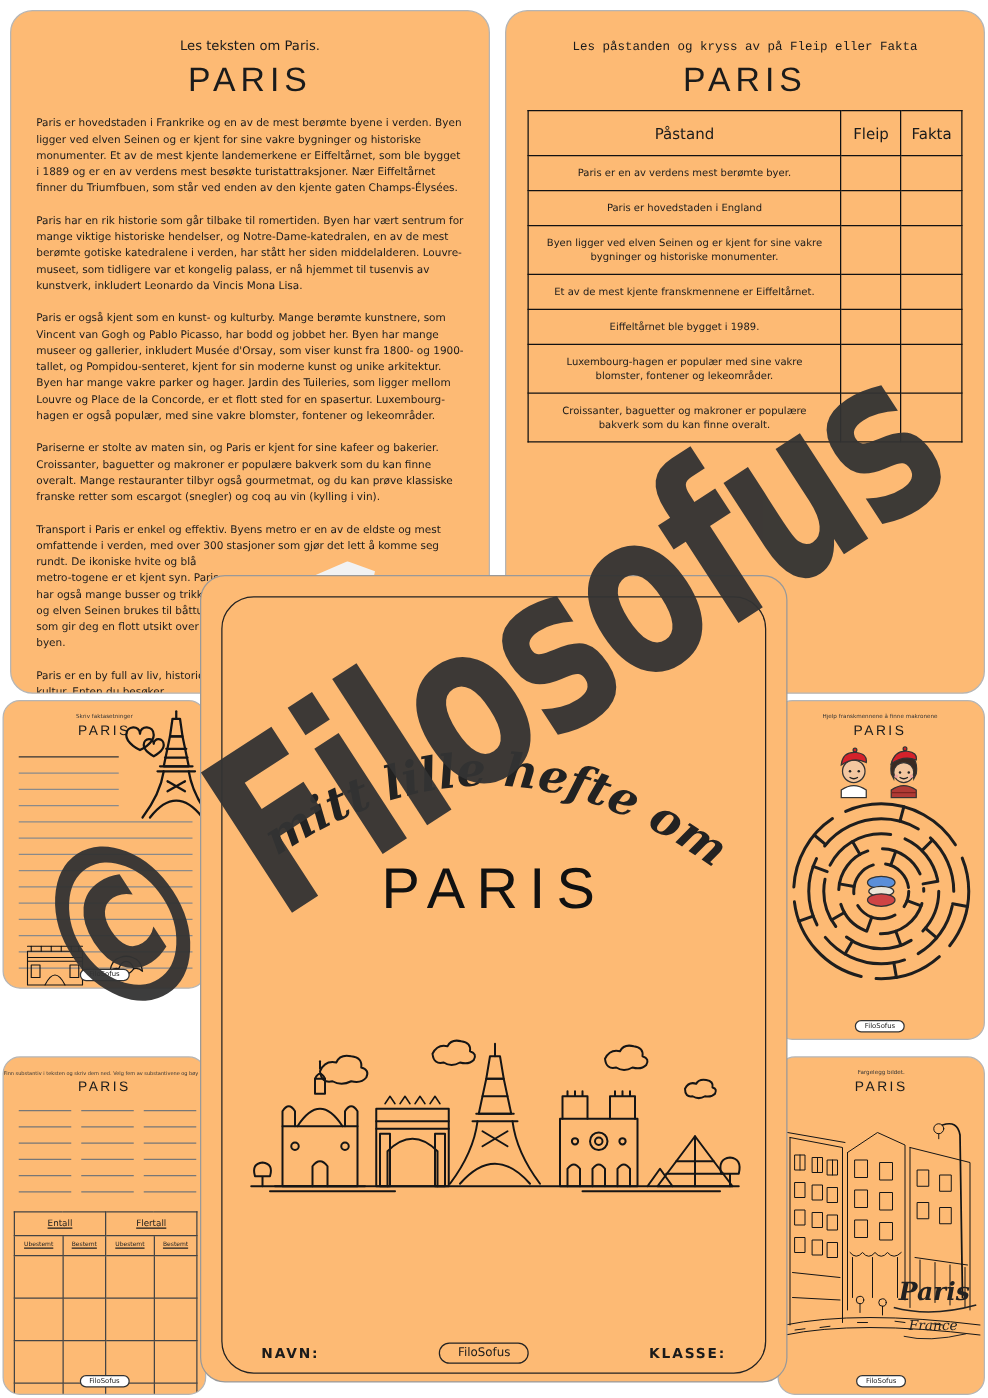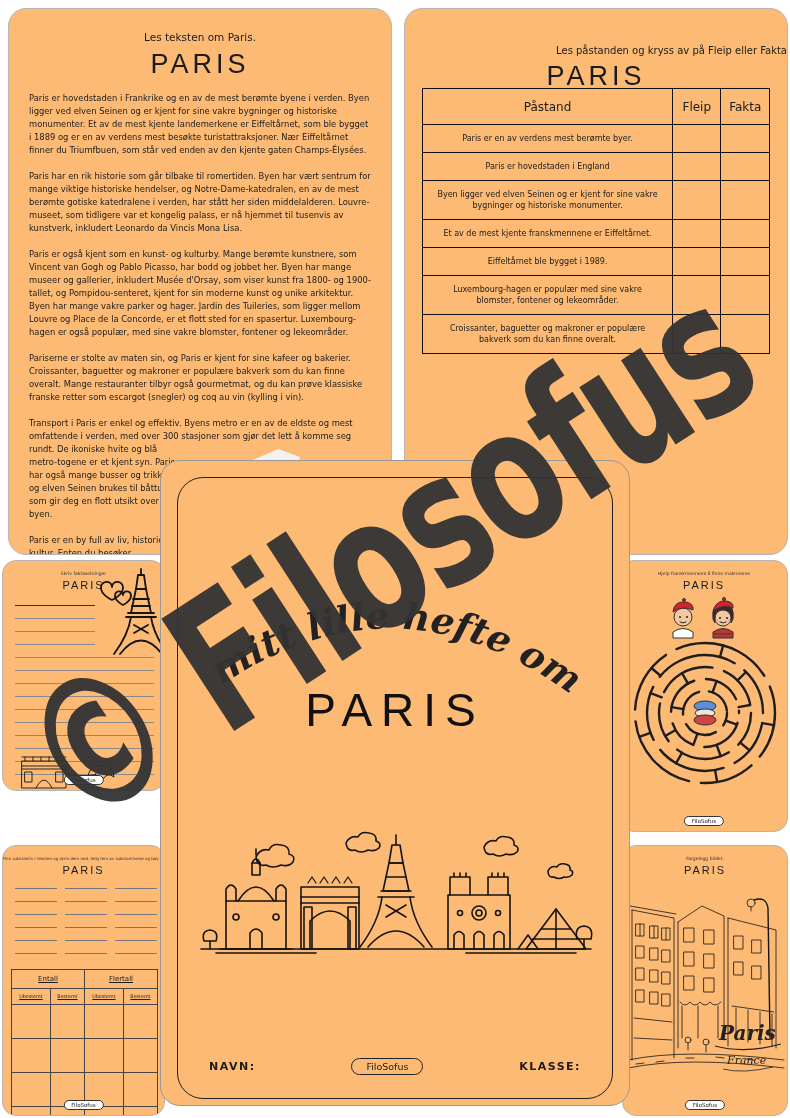--- a/index.html
+++ b/index.html
@@ -16,21 +16,21 @@
   .page-text .header{font-size:10.5px;text-align:center;margin-top:22px;}
   .page-text .title{font-family:"Liberation Sans",sans-serif;font-size:27px;letter-spacing:4px;
         text-align:center;margin-top:6px;font-weight:400;}
   .body-text{margin:12px 20px 0;font-size:8.4px;line-height:13px;}
   .body-text p{margin:0 0 13px;}
   .france-float{float:right;width:186px;height:106px;margin:2px 0 0 8px;position:relative;}
   .france-float svg{position:absolute;left:0;top:0;}
 
   
   .page-quiz{left:404px;top:8px;width:384px;height:547px;border-radius:18px;}
-  .page-quiz .header{font-size:10px;text-align:right;margin-top:36px;}
+  .page-quiz .header{font-size:10px;text-align:center;margin-top:24px;font-family:Liberation Mono, monospace;}
   .page-quiz .title{font-family:"Liberation Sans",sans-serif;font-size:27px;letter-spacing:4px;
         text-align:center;margin-top:5px;font-weight:400;}
   .quiz-table{position:absolute;left:17px;top:79px;width:348px;border-collapse:collapse;}
   .quiz-table th,.quiz-table td{border:1.6px solid #111;}
   .quiz-table th{font-size:12px;font-weight:400;height:33px;}
   .quiz-table td.stmt{font-size:8px;line-height:11px;padding:8px 14px;text-align:center;}
   .quiz-table td.chk{width:46px;}
 
   
   .small-header{text-align:center;font-size:4.5px;color:#333;margin-top:10px;white-space:nowrap;overflow:hidden;}
@@ -68,21 +68,21 @@
   .logo-bottom{bottom:5px;}
 
   
   .page-cover{left:160px;top:460px;width:470px;height:646px;z-index:5;border-radius:20px;border-color:#999;}
   .cover-border{position:absolute;left:16px;top:16px;right:16px;bottom:6px;
         border:1.6px solid #222;border-radius:26px;}
   .cover-arc{position:absolute;left:10px;top:140px;}
   .cover-title{position:absolute;left:0;right:0;top:222px;text-align:center;
         font-family:"Liberation Sans",sans-serif;font-size:46px;letter-spacing:9px;font-weight:400;color:#111;}
   .skyline{position:absolute;left:35px;top:368px;}
-  .cover-footer{position:absolute;left:48px;right:48px;bottom:28px;height:22px;
+  .cover-footer{position:absolute;left:48px;right:48px;bottom:12px;height:22px;
         display:flex;align-items:center;justify-content:space-between;}
   .cover-field{font-size:11px;font-weight:bold;letter-spacing:1.5px;}
   .cover-logo{border:1.3px solid #222;border-radius:12px;font-size:9.5px;padding:2px 14px;}
 
   
   .watermark{position:absolute;left:20px;top:640px;z-index:9;white-space:nowrap;
         font-family:"DejaVu Sans",sans-serif;font-weight:bold;font-size:170px;letter-spacing:-4px;
         color:var(--watermark,#333);opacity:.95;
         transform:rotate(-33deg) scale(0.78,1.08);transform-origin:90px 110px;}
 

